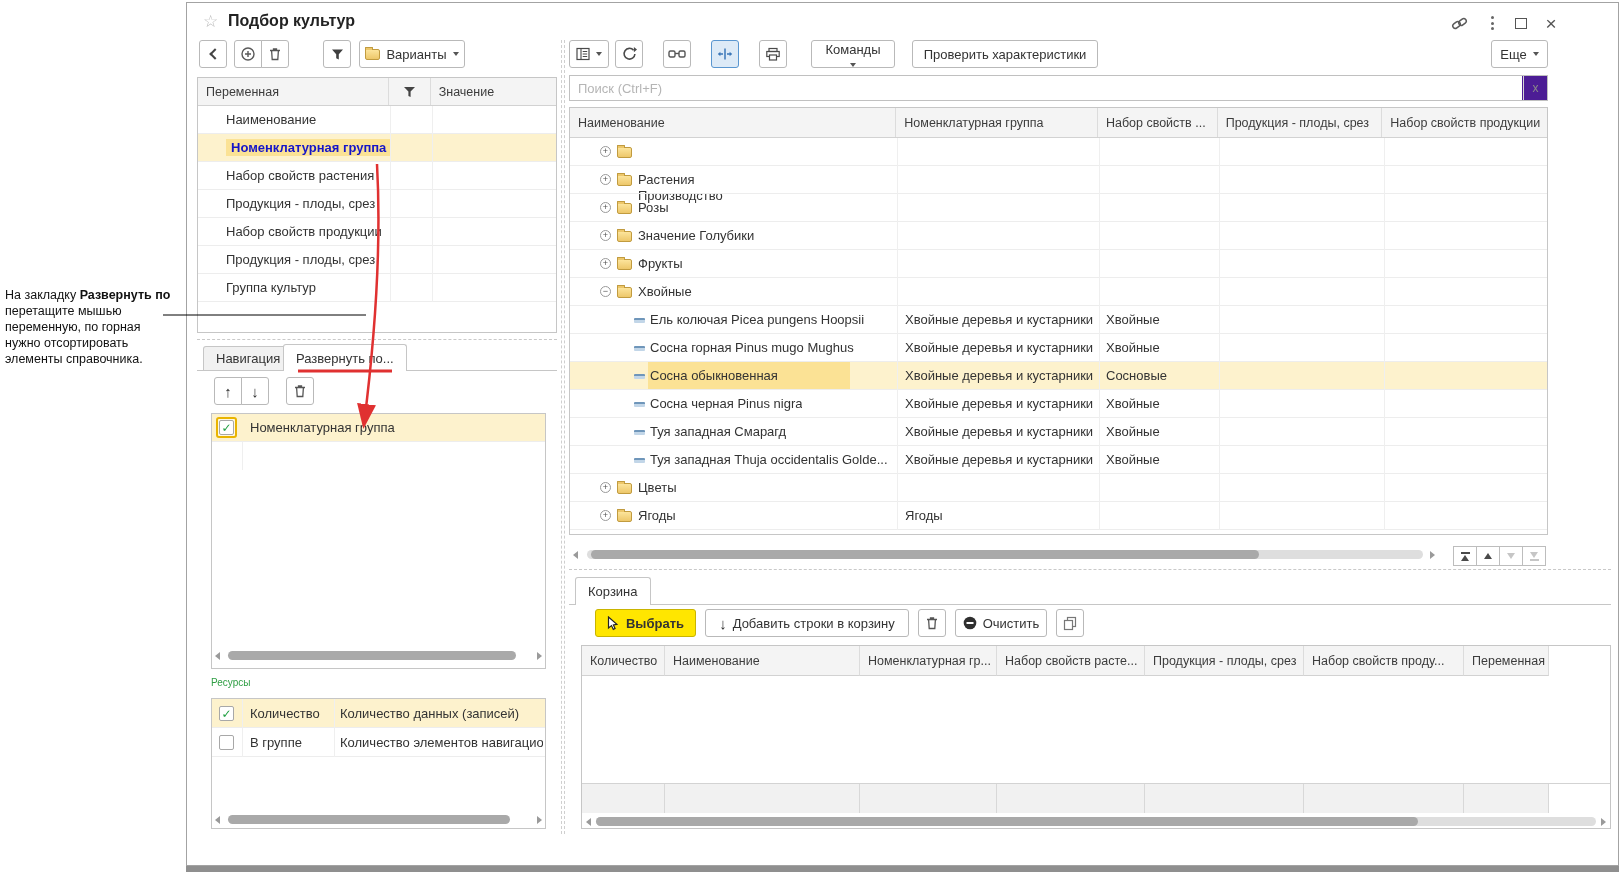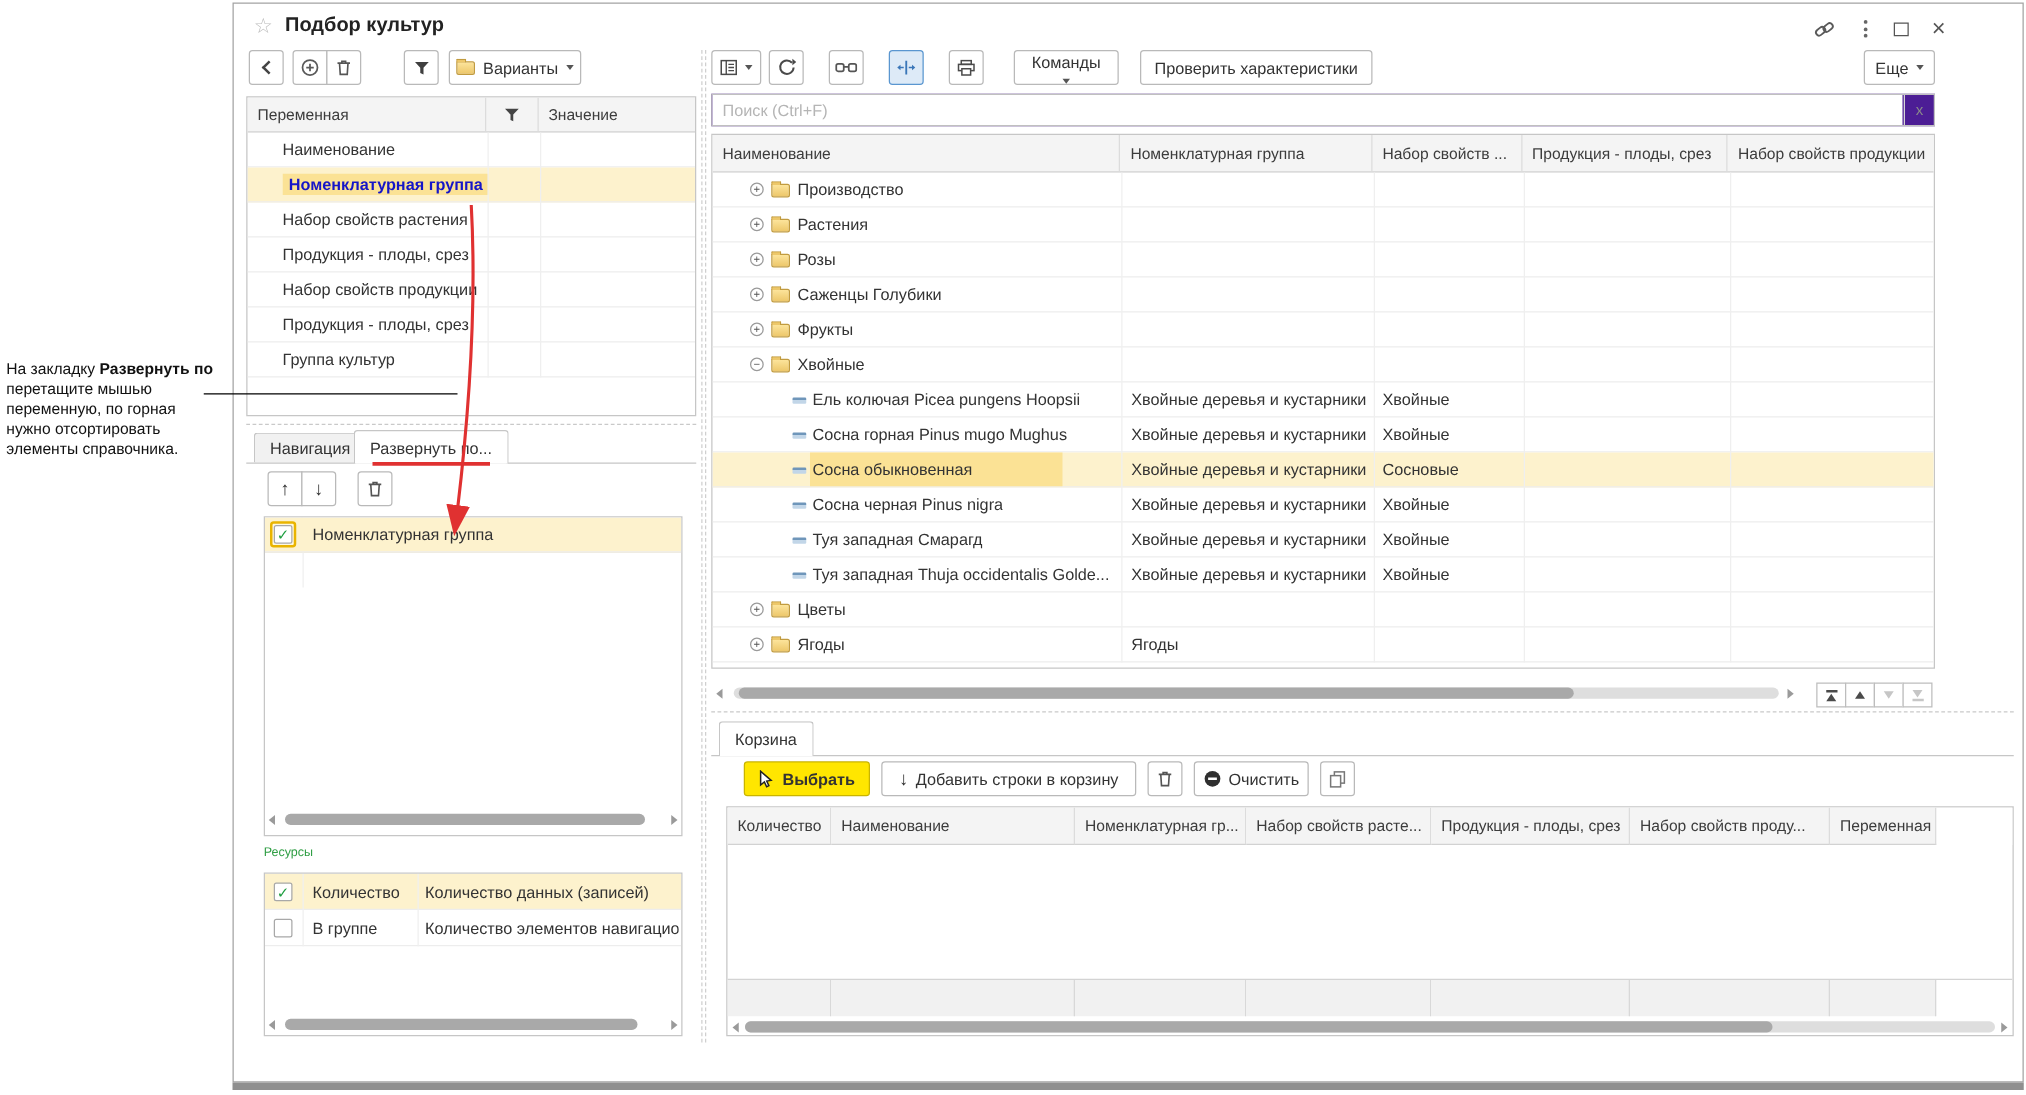--- a/index.html
+++ b/index.html
@@ -322,36 +322,36 @@
         <div class="hcell" style="width: 327px;">Наименование</div>
         <div class="hcell" style="width: 202px;">Номенклатурная группа</div>
         <div class="hcell" style="width: 120px;">Набор свойств ...</div>
         <div class="hcell" style="width: 165px;">Продукция - плоды, срез</div>
         <div class="hcell" style="width: 165px; border-right: none;">Набор свойств продукции</div>
       </div>
     <div id="tree-rows" class="abs" style="left:0; top:30px; right:0;">
         <div class="trow">
           <span class="exp" style="left: 30px; top: 8px;">+</span>
           <span class="folder abs" style="left: 47px; top: 9px; position: absolute;"></span>
-          <div class="celltext" style="left: 68px;">Производство</div>
+          <div class="celltext" style="left: 68px; margin-top: 44px;">Производство</div>
         </div>
         <div class="trow">
           <span class="exp" style="left: 30px; top: 8px;">+</span>
           <span class="folder abs" style="left: 47px; top: 9px; position: absolute;"></span>
           <div class="celltext" style="left: 68px;">Растения</div>
         </div>
         <div class="trow">
           <span class="exp" style="left: 30px; top: 8px;">+</span>
           <span class="folder abs" style="left: 47px; top: 9px; position: absolute;"></span>
           <div class="celltext" style="left: 68px;">Розы</div>
         </div>
         <div class="trow">
           <span class="exp" style="left: 30px; top: 8px;">+</span>
           <span class="folder abs" style="left: 47px; top: 9px; position: absolute;"></span>
-          <div class="celltext" style="left: 68px;">Саженцы Голубики</div>
+          <div class="celltext" style="left: 68px;">Значение Голубики</div>
         </div>
         <div class="trow">
           <span class="exp" style="left: 30px; top: 8px;">+</span>
           <span class="folder abs" style="left: 47px; top: 9px; position: absolute;"></span>
           <div class="celltext" style="left: 68px;">Фрукты</div>
         </div>
         <div class="trow">
           <span class="exp" style="left: 30px; top: 8px;">−</span>
           <span class="folder abs" style="left: 47px; top: 9px; position: absolute;"></span>
           <div class="celltext" style="left: 68px;">Хвойные</div>

